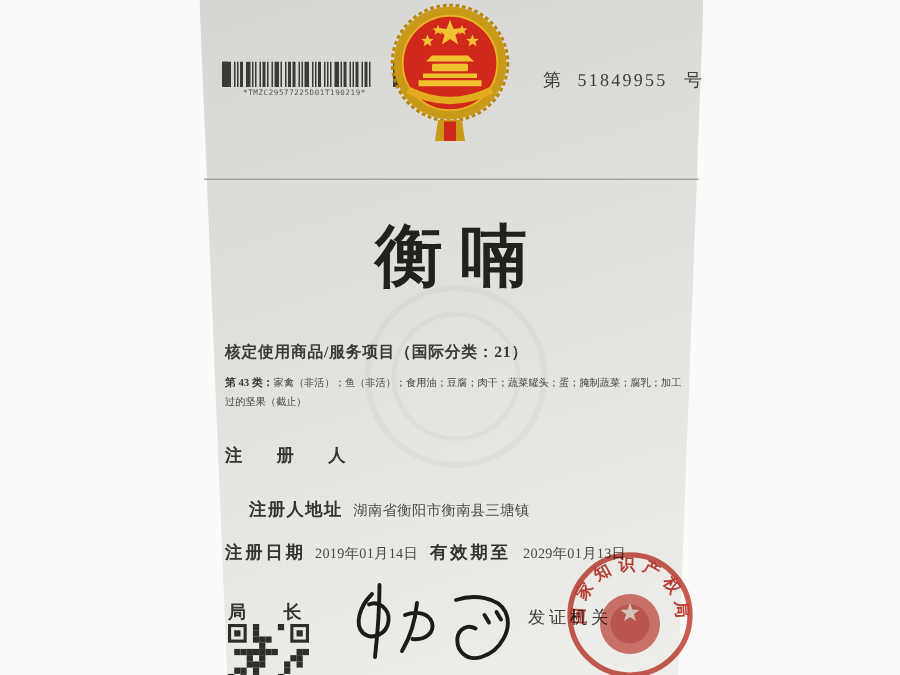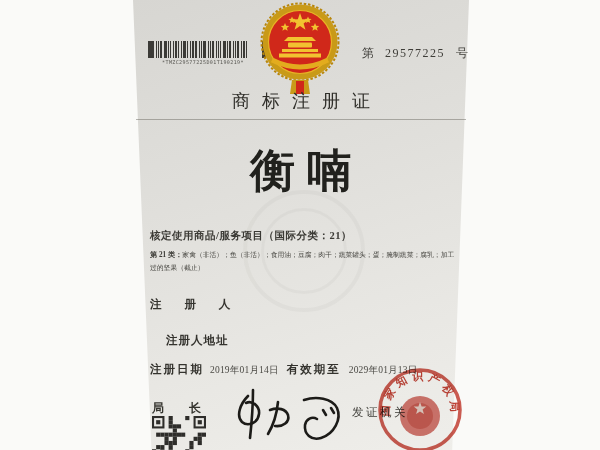--- a/index.html
+++ b/index.html
@@ -129,43 +129,43 @@
       <rect x="28" y="47" width="36" height="3"></rect>
       <rect x="25" y="51.5" width="42" height="4"></rect>
     </g>
     <path d="M18 58 Q46 72 74 58" fill="none" stroke="#e3ac1e" stroke-width="5"></path>
     <path d="M38 78 L54 78 L56 92 L36 92 Z" fill="#c99a18"></path>
     <rect x="42" y="79" width="8" height="13" fill="#d0281a"></rect>
   </svg>
 
   <div id="cert-number" class="abs">
     <span>第</span>
-    <span class="num">29577225</span>
+    <span class="num">51849955</span>
     <span>号</span>
   </div>
 
-  <div id="page-title" class="abs">商标注册证</div>
   <div id="divider" class="abs"></div>
 
   <div id="watermark" class="abs"></div>
 
   <div id="trademark" class="abs">衡喃</div>
 
   <div id="goods-header" class="abs">核定使用商品/服务项目（国际分类：21）</div>
   <div id="goods-body" class="abs">
-    <div><b>第 21 类：</b><span>家禽（非活）；鱼（非活）；食用油；豆腐；肉干；蔬菜罐头；蛋；腌制蔬菜；腐乳；加工</span></div>
+    <div><b>第 43 类：</b><span>家禽（非活）；鱼（非活）；食用油；豆腐；肉干；蔬菜罐头；蛋；腌制蔬菜；腐乳；加工</span></div>
     <div>过的坚果（截止）</div>
   </div>
 
   <div id="row-registrant" class="abs row">
     <span class="lbl">注 册 人</span>
   </div>
 
   <div id="row-address" class="abs row">
     <span class="lbl">注册人地址</span>
+    <span class="val">湖南省衡阳市衡南县三塘镇</span>
   </div>
 
   <div id="row-dates" class="abs row">
     <span class="lbl">注册日期</span>
     <span class="val g6">2019年01月14日</span>
     <span class="lbl g8">有效期至</span>
     <span class="val g8">2029年01月13日</span>
   </div>
 
   <div id="director-label" class="abs">局长</div>

